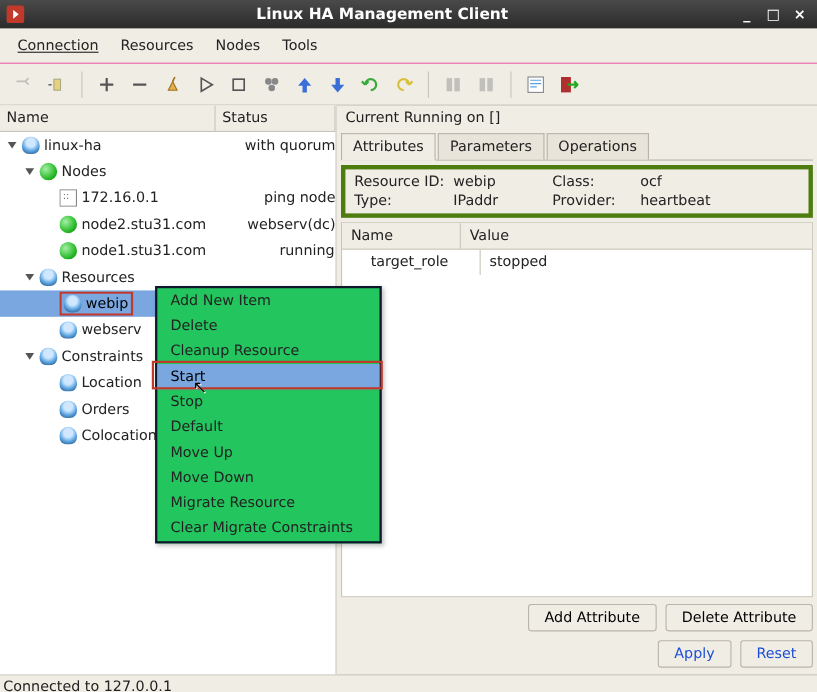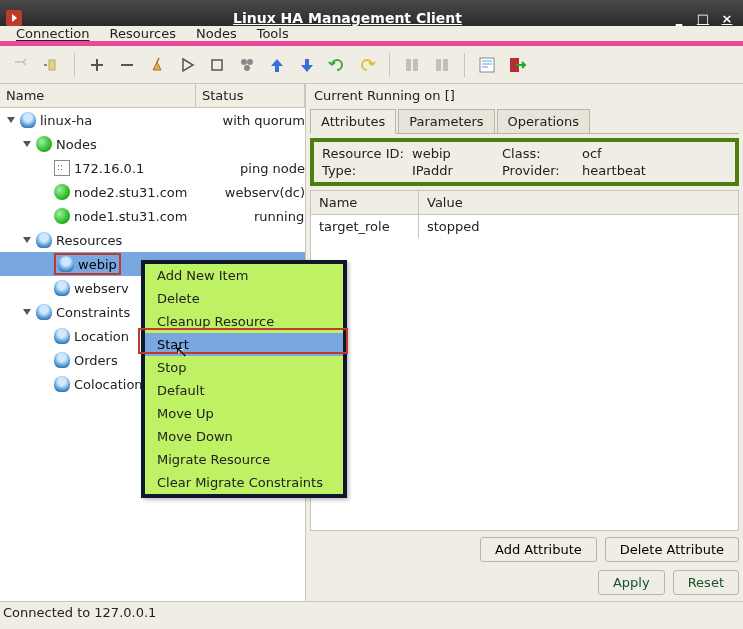--- a/index.html
+++ b/index.html
@@ -1,24 +1,24 @@
 <!DOCTYPE html>
 <html><head>
 <meta charset="utf-8">
 <style>
 * { box-sizing: border-box; margin: 0; padding: 0; font-family: "DejaVu Sans", "Liberation Sans", Arial, sans-serif; font-size: 13px; }
 body { background: #f0ede4; color: #222; width: 743px; height: 629px; overflow: hidden; position: relative; }
 
-.titlebar { background: linear-gradient(#4a4a4a, #2a2a2a); color: #fff; height: 26px; display: flex; align-items: flex-end; padding: 0 6px; text-decoration: underline; }
+.titlebar { background: linear-gradient(#4a4a4a, #2a2a2a); color: #fff; height: 26px; display: flex; align-items: center; padding: 0 6px; }
 .titlebar .app-icon { width: 16px; height: 16px; background: #c0392b; border-radius: 2px; margin-right: 8px; display: inline-flex; align-items: center; justify-content: center; }
 .titlebar .app-icon::after { content: ""; display: block; width: 0; height: 0; border-left: 5px solid #fff; border-top: 4px solid transparent; border-bottom: 4px solid transparent; }
 .titlebar .title { flex: 1; text-align: center; font-weight: bold; font-size: 14px; }
 .titlebar .win-btn { width: 20px; height: 16px; margin-left: 4px; color: #fff; display: inline-flex; align-items: center; justify-content: center; font-weight: bold; cursor: pointer; }
 
-.menubar { background: #f0ede4; height: 20px; display: flex; align-items: center; padding: 0 6px; border-bottom: 5px solid #ec4899; }
+.menubar { background: #f0ede4; height: 32px; display: flex; align-items: center; padding: 0 6px; border-bottom: 1px solid #ec4899; }
 .menubar .menu-item { padding: 4px 10px; cursor: pointer; }
 .menubar .menu-item:first-child { text-decoration: underline; text-decoration-thickness: 1px; text-underline-offset: 2px; }
 
 .toolbar { background: #f0ede4; height: 38px; display: flex; align-items: center; padding: 0 8px; gap: 2px; border-bottom: 1px solid #c9c5ba; }
 .toolbar .tbtn { width: 28px; height: 28px; display: inline-flex; align-items: center; justify-content: center; border-radius: 2px; cursor: pointer; }
 .toolbar .tbtn.disabled { opacity: 0.45; cursor: default; }
 .toolbar .sep { width: 1px; height: 24px; background: #c9c5ba; margin: 0 6px; }
 
 .main { display: flex; height: calc(100% - 26px - 26px - 38px - 22px); }
 .tree-pane { width: 306px; border-right: 1px solid #c9c5ba; background: #fff; display: flex; flex-direction: column; }
@@ -54,29 +54,29 @@
 .tab.active { background: #f0ede4; border-bottom: 1px solid #f0ede4; margin-bottom: -1px; }
 
 .info-box { border: 4px solid #4d7c0f; background: #f0ede4; padding: 4px 8px; display: grid; grid-template-columns: 90px 90px 80px 1fr; row-gap: 2px; }
 .info-box div { white-space: nowrap; }
 
 .attr-table { flex: 1; border: 1px solid #c9c5ba; background: #fff; display: flex; flex-direction: column; }
 .attr-header { display: flex; background: #f0ede4; border-bottom: 1px solid #c9c5ba; }
 .attr-header .ah, .attr-row .ac { padding: 4px 8px; }
 .attr-header .ah.name, .attr-row .ac.name { width: 108px; border-right: 1px solid #c9c5ba; }
 .attr-header .ah.value, .attr-row .ac.value { flex: 1; }
-.attr-row { display: flex; }
+.attr-row { display: flex; margin-left: 18px; }
 
 .btn-row { display: flex; justify-content: flex-end; gap: 8px; padding: 2px 0; }
 .btn { padding: 4px 14px; border: 1px solid #b8b4a9; background: #f0ede4; border-radius: 3px; cursor: pointer; }
-.btn.disabled { color: #14532d; }
+.btn.disabled { color: #1d4ed8; }
 
 .statusbar { height: 22px; border-top: 1px solid #c9c5ba; padding: 2px 3px; display: flex; align-items: center; background: #f0ede4; }
 
-.context-menu { position: absolute; top: 260px; left: 141px; width: 206px; background: #bef264; border: 4px solid #0f172a; box-shadow: 2px 2px 4px rgba(0,0,0,0.25); z-index: 100; }
+.context-menu { position: absolute; top: 260px; left: 141px; width: 206px; background: #22c55e; border: 2px solid #0f172a; box-shadow: 2px 2px 4px rgba(0,0,0,0.25); z-index: 100; }
 .ctx-item { padding: 4px 12px; cursor: pointer; position: relative; }
 .ctx-item.highlight { background: #7aa7e0; color: #000; }
 .ctx-highlight-box { position: absolute; top: 328px; left: 138px; width: 210px; height: 26px; border: 2px solid #c0392b; z-index: 101; pointer-events: none; }
 .cursor { position: absolute; top: 342px; left: 175px; z-index: 102; font-size: 16px; color: #000; text-shadow: 1px 1px 0 #fff; pointer-events: none; }
 
 svg { display: block; }
 </style>
 </head>
 <body>
 

